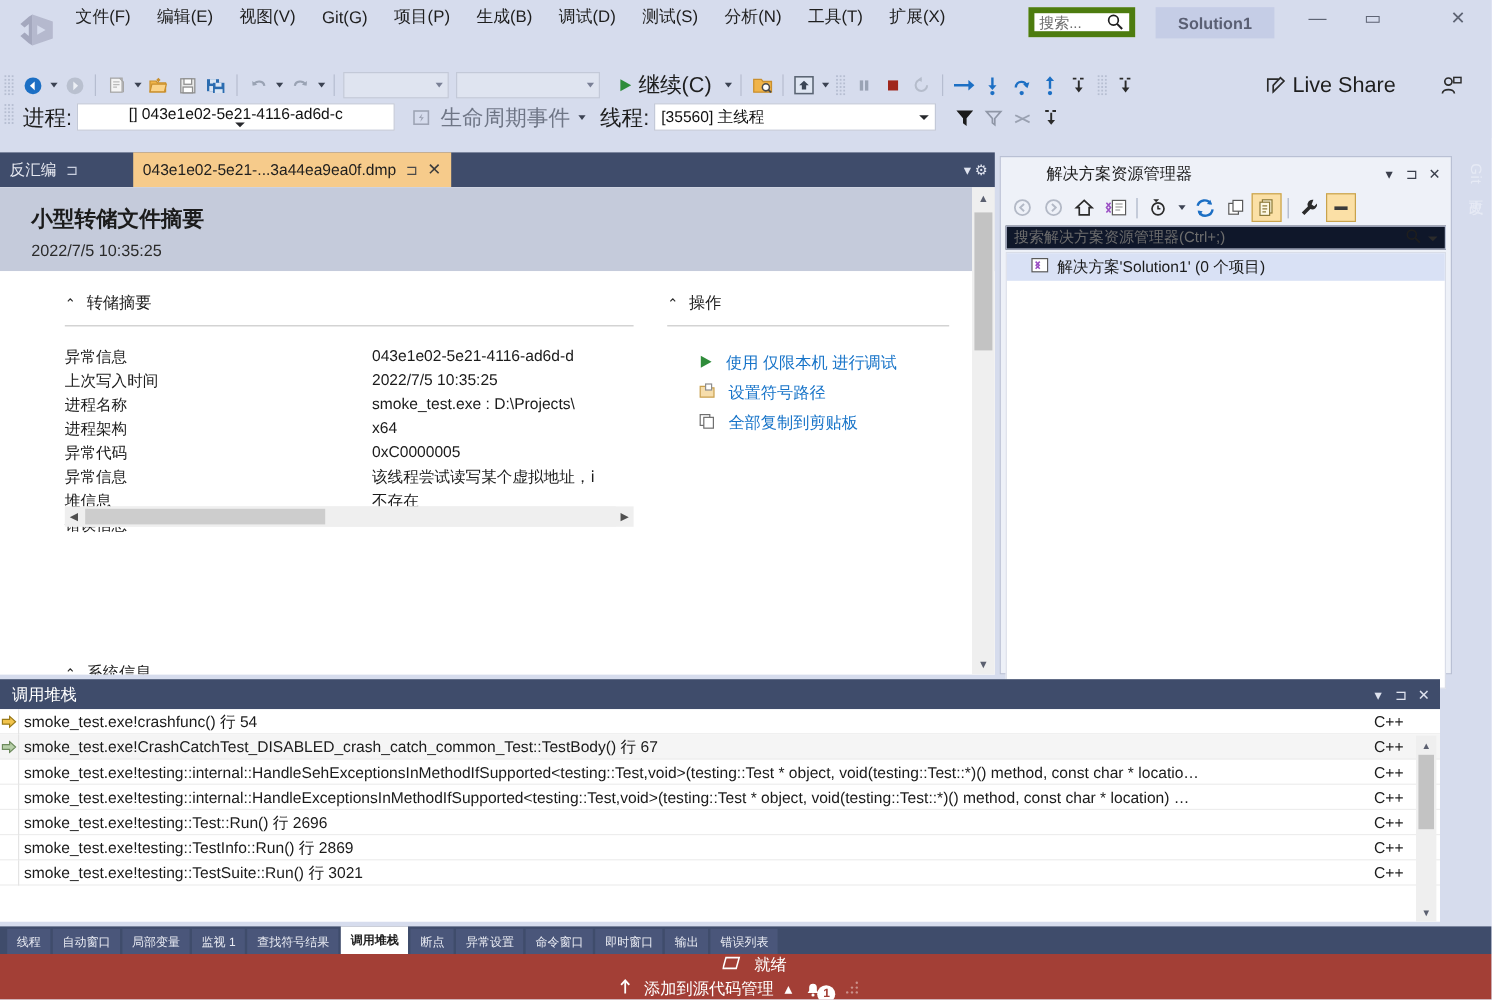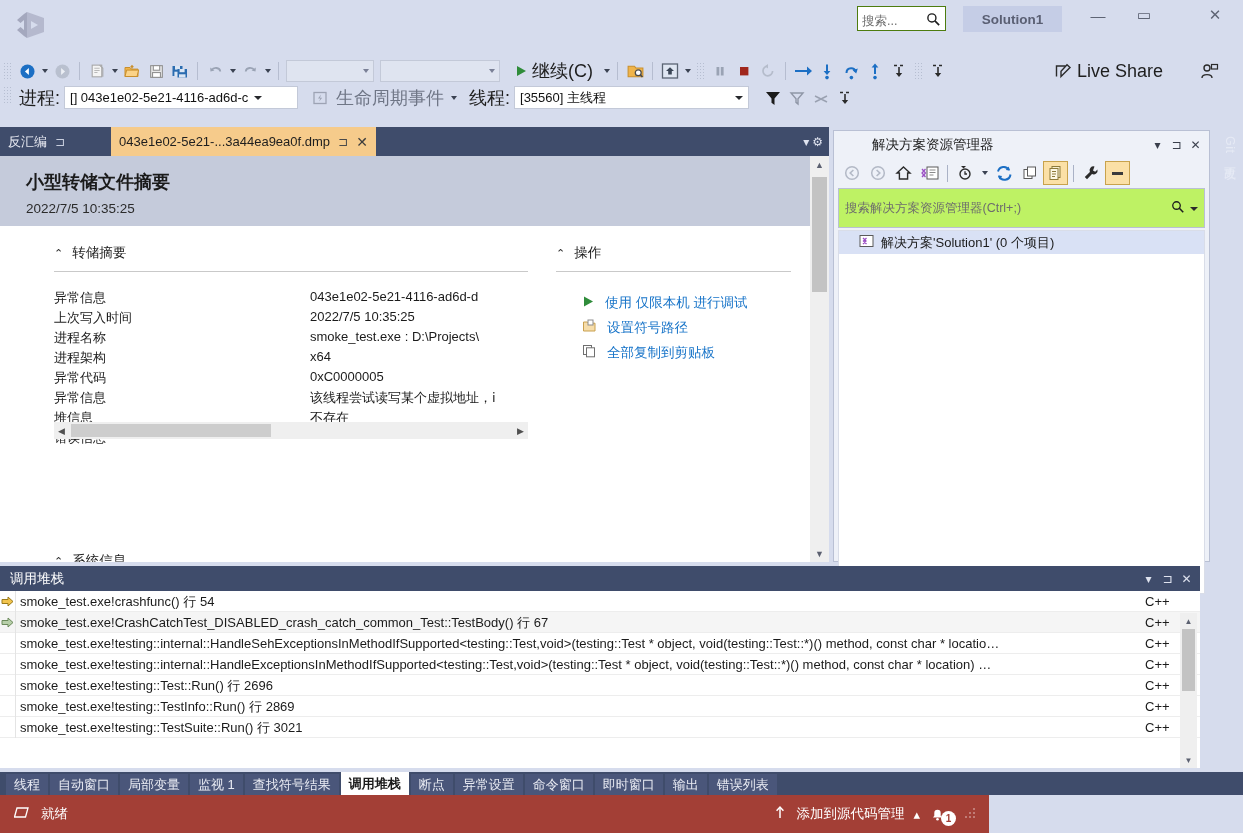--- a/index.html
+++ b/index.html
@@ -11,21 +11,21 @@
   #app{ position:relative; width:1243px; height:833px; background:#d6dced; }
 
   
   .titlebar{ position:absolute; left:0; top:0; width:1243px; height:56px; background:#d6dced; }
   .vs-logo{ position:absolute; left:14px; top:10px; width:34px; height:30px; }
   .menubar{ position:absolute; left:52px; top:0; width:760px; height:56px; }
   .menu-row{ display:flex; align-items:center; height:28px; padding-left:0; }
   .menu-item{ padding:3px 11px; font-size:14px; color:#1e1e1e; white-space:nowrap; cursor:default; }
 
   .search-box{ position:absolute; left:857px; top:6px; width:89px; height:25px; background:#fff;
-    border:1px solid #4d7c0f; display:flex; align-items:flex-end; padding:0 4px; }
+    border:5px solid #4d7c0f; display:flex; align-items:flex-start; padding:0 4px; }
   .search-box .ph{ font-size:12.5px; color:#6d6d6d; flex:1; }
   .solution-chip{ position:absolute; left:963px; top:6px; width:99px; height:26px; background:#c5cde6;
     display:flex; align-items:center; justify-content:center; font-size:13.5px; color:#5a5f73; font-weight:bold; }
 
   .wbtn{ position:absolute; top:0; width:46px; height:30px; display:flex; align-items:center; justify-content:center;
     color:#5e6474; font-size:15px; }
   #btn-min{ left:1075px; } #btn-max{ left:1121px; } #btn-close{ left:1192px; }
 
   
   .toolbar1{ position:absolute; left:0; top:56px; width:1243px; height:30px; background:#d6dced;
@@ -105,21 +105,21 @@
   .sol{ position:absolute; left:833px; top:130px; width:377px; height:432px; background:#eef1f8;
     border:1px solid #b9c0d4; }
   .sol-head{ height:27px; display:flex; align-items:center; padding:0 4px 0 8px; }
   .sol-title{ flex:1; font-size:13.5px; color:#1b1b1b;margin-left:30px; }
   .sol-head .hb{ width:19px; height:20px; display:flex; align-items:center; justify-content:center;
     font-size:12px; color:#3a3f4c; }
   .sol-toolbar{ height:30px; display:flex; align-items:center; padding:0 5px; gap:1px; }
   .sb{ width:25px; height:24px; display:flex; align-items:center; justify-content:center; }
   .sb.on{ background:#fbe0a6; border:1px solid #c8a24c; }
   .sol-sep{ width:1px; height:17px; background:#aab2c6; margin:0 4px; }
-  .sol-search{ height:40px; margin:0 4px; background:#bef264; border:1px solid #b9c0d4;
+  .sol-search{ height:20px; margin:0 4px; background:#0f172a; border:1px solid #b9c0d4;
     display:flex; align-items:center; padding:0 6px; }
   .sol-search .ph{ flex:1; font-size:12.5px; color:#6d6d6d; }
   .sol-tree{ margin:2px 4px 0 4px; height:calc(100% - 66px); background:#fff; border:1px solid #d9dde8; }
   .tree-node{ display:flex; align-items:center; gap:7px; height:23px; padding-left:20px;
     background:#d9e1f5; font-size:13px; color:#1b1b1b; }
 
   .gitvert{ position:absolute; left:1212px; top:130px; width:31px; height:120px; }
   .gitvert span{ display:block; writing-mode:vertical-rl; font-size:12.5px; color:#e6eaf5;
     padding:6px 0 0 9px; letter-spacing:.5px; }
 
@@ -146,27 +146,27 @@
   .cs-vscroll{ position:absolute; left:1180px; top:22px; width:17px; height:155px; background:#efefef;
     display:flex; flex-direction:column; align-items:center; }
   .cs-vscroll .arr{ height:16px; width:17px; display:flex; align-items:center; justify-content:center;
     font-size:8px; color:#5b6070; }
   .cs-vscroll .track{ flex:1; width:17px; position:relative; }
   .cs-vscroll .thumb{ position:absolute; left:2px; top:0; width:13px; height:62px; background:#c3c3c3; }
 
   
   .btabs{ position:absolute; left:0; top:772px; width:1243px; height:23px; background:#3f4c6b;
     display:flex; align-items:flex-end; padding-left:6px; }
-  .btab{ height:21px; padding:0 8px; display:flex; align-items:center; font-size:13px;
+  .btab{ height:21px; padding:0 8px; display:flex; align-items:center; font-size:10px;
     color:#e9ebf3; background:#4a567a; margin-right:2px; }
   .btab.active{ background:#fff; color:#1b1b1b; font-weight:bold; height:23px; }
 
   
-  .status{ position:absolute; left:0; top:795px; width:989px; height:38px; background:#a33f36;
-    display:flex; align-items:center; color:#fff; }
+  .status{ position:absolute; left:0; top:795px; width:1243px; height:38px; background:#a33f36;
+    display:flex; align-items:center; color:#fff;flex-direction:column; }
   .st-left{ display:flex; align-items:center; gap:10px; padding-left:14px; flex:1; }
   .st-ready{ font-size:13.5px; }
   .st-right{ display:flex; align-items:center; gap:9px; padding-right:12px; }
   .st-right .lbl{ font-size:13.5px; }
   .bell-badge{ position:relative; width:26px; height:22px; display:flex; align-items:center; }
   .bell-badge .cnt{ position:absolute; right:-1px; bottom:-1px; width:15px; height:15px; border-radius:50%;
     background:#fff; color:#a33f36; font-size:10px; display:flex; align-items:center; justify-content:center; font-weight:bold; }
 </style>
 </head>
 <body>
@@ -175,20 +175,33 @@
 
   <div class="titlebar">
     <div class="vs-logo">
       <svg width="34" height="30" viewBox="0 0 34 30">
         <path d="M10 4 L3 10 L6.5 13 L10 10 Z M10 26 L3 20 L6.5 17 L10 20 Z M10 4 L10 26 L13 28 L13 2 Z" fill="#9b9fb5" opacity="0.85"></path>
         <path d="M13 2 L13 28 L30 22 L30 8 Z M17 11 L24 15 L17 19 Z" fill="#a6aac0" opacity="0.7"></path>
       </svg>
     </div>
 
     <div class="menubar">
+      <div class="menu-row">
+        <div class="menu-item">文件(F)</div>
+        <div class="menu-item">编辑(E)</div>
+        <div class="menu-item">视图(V)</div>
+        <div class="menu-item">Git(G)</div>
+        <div class="menu-item">项目(P)</div>
+        <div class="menu-item">生成(B)</div>
+        <div class="menu-item">调试(D)</div>
+        <div class="menu-item">测试(S)</div>
+        <div class="menu-item">分析(N)</div>
+        <div class="menu-item">工具(T)</div>
+        <div class="menu-item">扩展(X)</div>
+      </div>
     </div>
 
     <div class="search-box">
       <div class="ph">搜索...</div>
       <span>
         <svg width="15" height="15" viewBox="0 0 16 16">
             <circle cx="6.3" cy="6.3" r="4.3" fill="none" stroke="#1e1e1e" stroke-width="1.5"></circle>
             <line x1="9.5" y1="9.5" x2="14" y2="14" stroke="#1e1e1e" stroke-width="1.8"></line>
           </svg>
       </span>
@@ -384,21 +397,21 @@
           <circle cx="7" cy="5" r="3" fill="none" stroke="#2b2b2b" stroke-width="1.4"></circle>
           <path d="M2 15 C2 10.5 12 10.5 12 15" fill="none" stroke="#2b2b2b" stroke-width="1.4"></path>
           <rect x="11.5" y="1.5" width="6" height="4.5" fill="none" stroke="#2b2b2b" stroke-width="1.2"></rect>
         </svg>
     </div>
   </div>
 
   <div class="toolbar2">
     <div class="grip"></div>
     <span class="tb-label">进程:</span>
-    <div class="white-combo" style="width:234px;">
+    <div class="white-combo" style="width:265px;flex-direction:column;">
       <span class="cv">[] 043e1e02-5e21-4116-ad6d-c</span>
       <i class="cc"></i>
     </div>
     <div class="tb-btn" style="margin-left:10px; opacity:.55;">
       <svg width="16" height="16" viewBox="0 0 16 16">
           <rect x="2" y="2.5" width="12" height="11" fill="none" stroke="#6f7686" stroke-width="1.3"></rect>
           <path d="M9 4.6 L6 8.4 h2.2 L7.2 11.6 L10.2 7.7 H8z" fill="#6f7686"></path>
         </svg>
     </div>
     <span class="tb-label" style="color:#6f7686;">生命周期事件</span>

